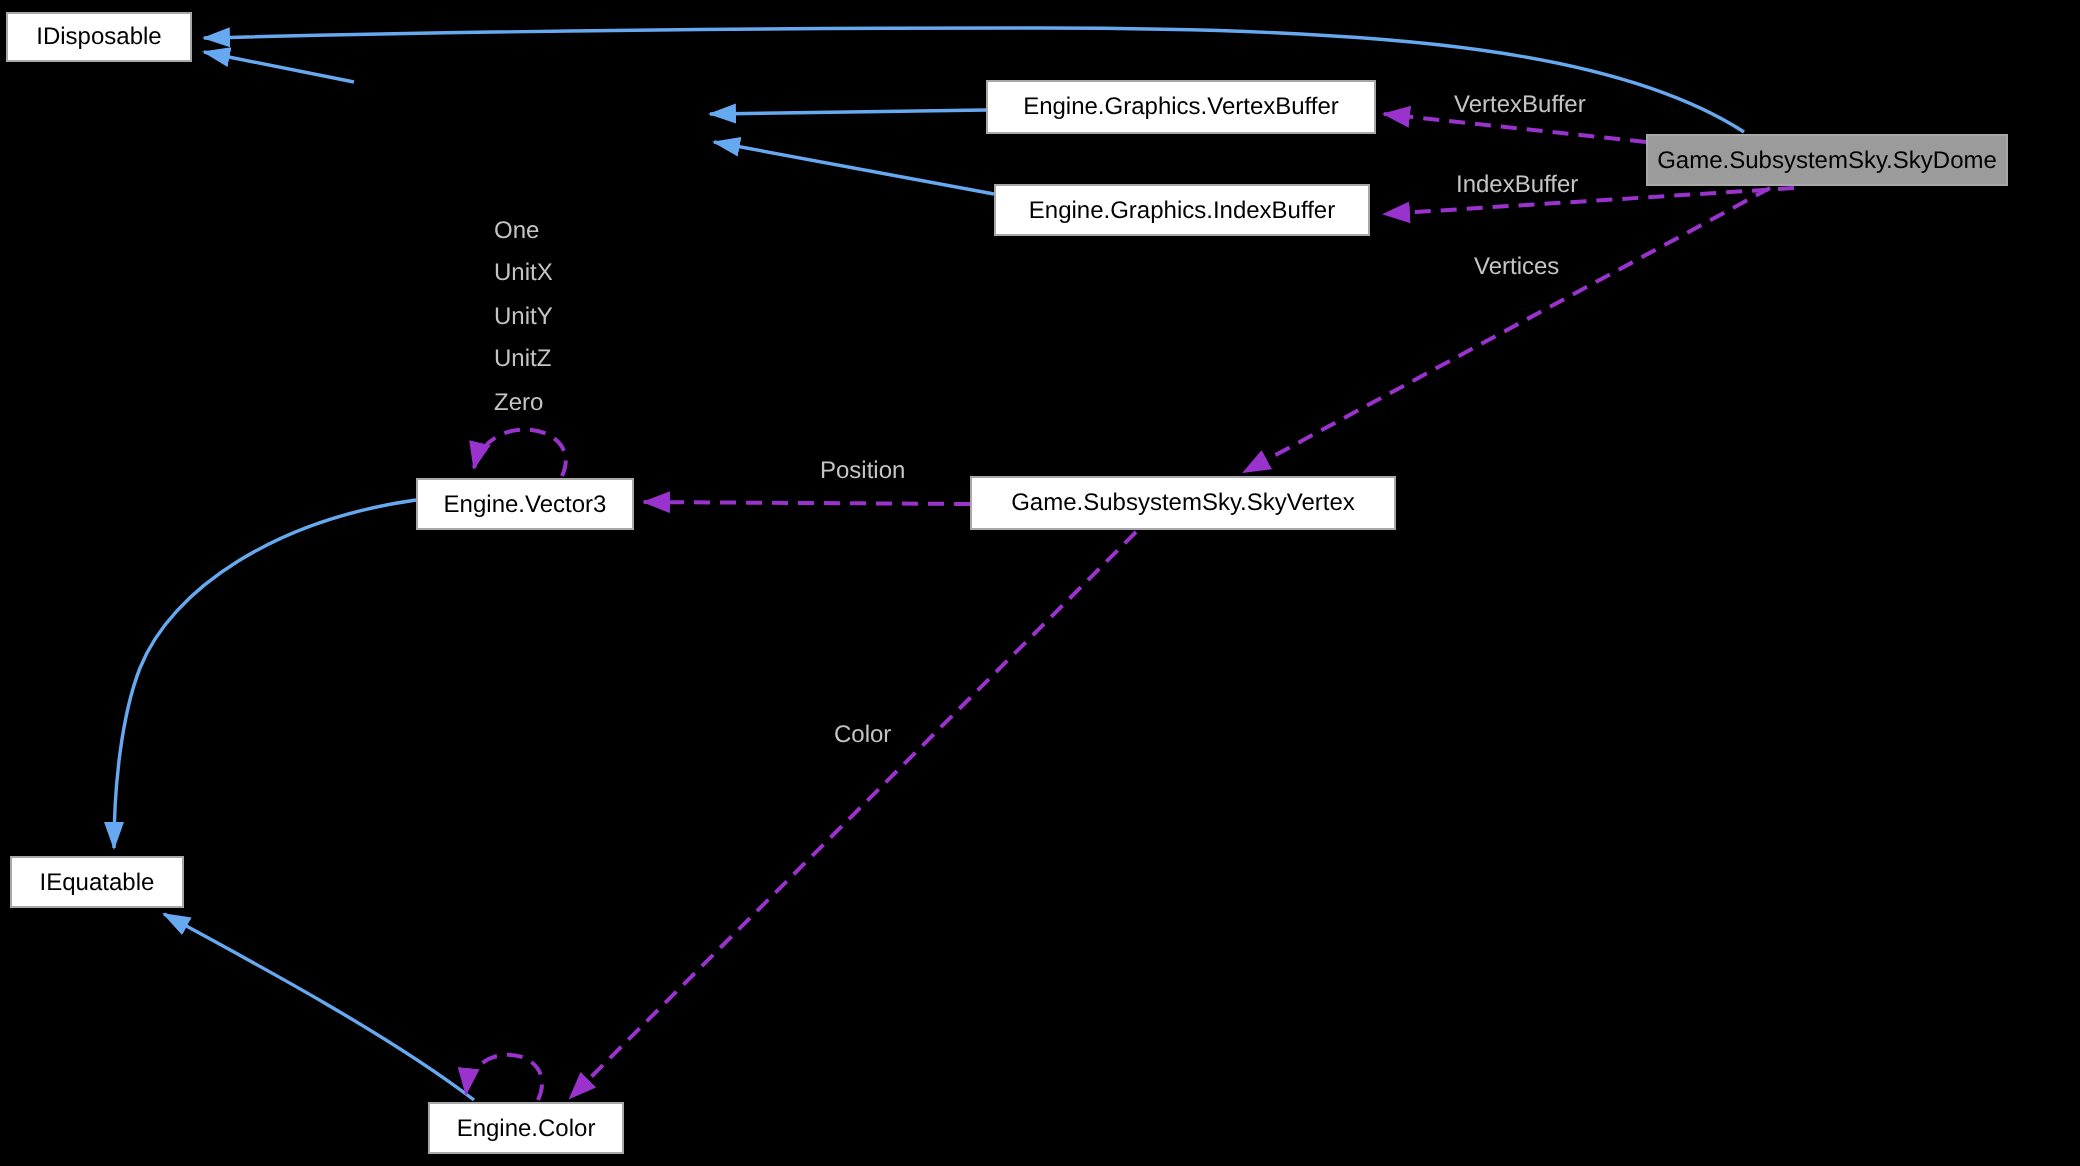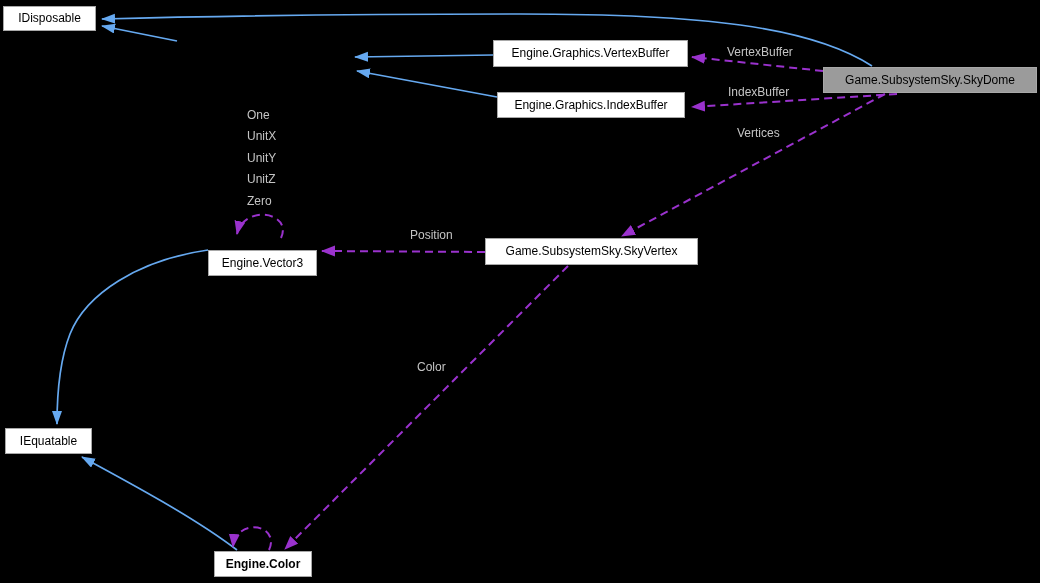--- a/index.html
+++ b/index.html
@@ -62,25 +62,25 @@
     <path class="edge-purple" d="M 885,94 L 622,236" marker-end="url(#arrow-purple)"></path>
     <path class="edge-purple" d="M 485,252 L 322,251" marker-end="url(#arrow-purple)"></path>
     <path class="edge-purple" d="M 568,266 L 285,549" marker-end="url(#arrow-purple)"></path>
     <path class="edge-purple" d="M 281,238 C 293,212 244,204 237,234" marker-end="url(#arrow-purple)"></path>
     <path class="edge-purple" d="M 269,550 C 281,524 236,517 233,547" marker-end="url(#arrow-purple)"></path>
   </svg>
 
   <div class="node" style="left:3px;top:6px;width:93px;height:25px;">IDisposable</div>
   <div class="node" style="left:493px;top:40px;width:195px;height:27px;">Engine.Graphics.VertexBuffer</div>
   <div class="node" style="left:497px;top:92px;width:188px;height:26px;">Engine.Graphics.IndexBuffer</div>
-  <div class="node active" style="left:823px;top:67px;width:214px;height:26px;">Game.SubsystemSky.SkyDome</div>
-  <div class="node" style="left:208px;top:239px;width:109px;height:26px;margin-top:11px;">Engine.Vector3</div>
+  <div class="node active" style="left:823px;top:67px;width:181px;height:26px;">Game.SubsystemSky.SkyDome</div>
+  <div class="node" style="left:208px;top:239px;width:109px;height:26px;">Engine.Vector3</div>
   <div class="node" style="left:485px;top:238px;width:213px;height:27px;">Game.SubsystemSky.SkyVertex</div>
   <div class="node" style="left:5px;top:428px;width:87px;height:26px;">IEquatable</div>
-  <div class="node" style="left:214px;top:551px;width:98px;height:26px;font-weight:bold;">Engine.Color</div>
+  <div class="node" style="left:214px;top:551px;width:98px;height:26px;">Engine.Color</div>
 
   <div class="edge-label" style="left:727px;top:45px;">VertexBuffer</div>
   <div class="edge-label" style="left:728px;top:85px;">IndexBuffer</div>
   <div class="edge-label" style="left:737px;top:126px;">Vertices</div>
   <div class="edge-label" style="left:410px;top:228px;">Position</div>
   <div class="edge-label" style="left:417px;top:360px;">Color</div>
 
   <div class="field-list" style="left:247px;top:105px;">
       <div>One</div>
       <div>UnitX</div>

